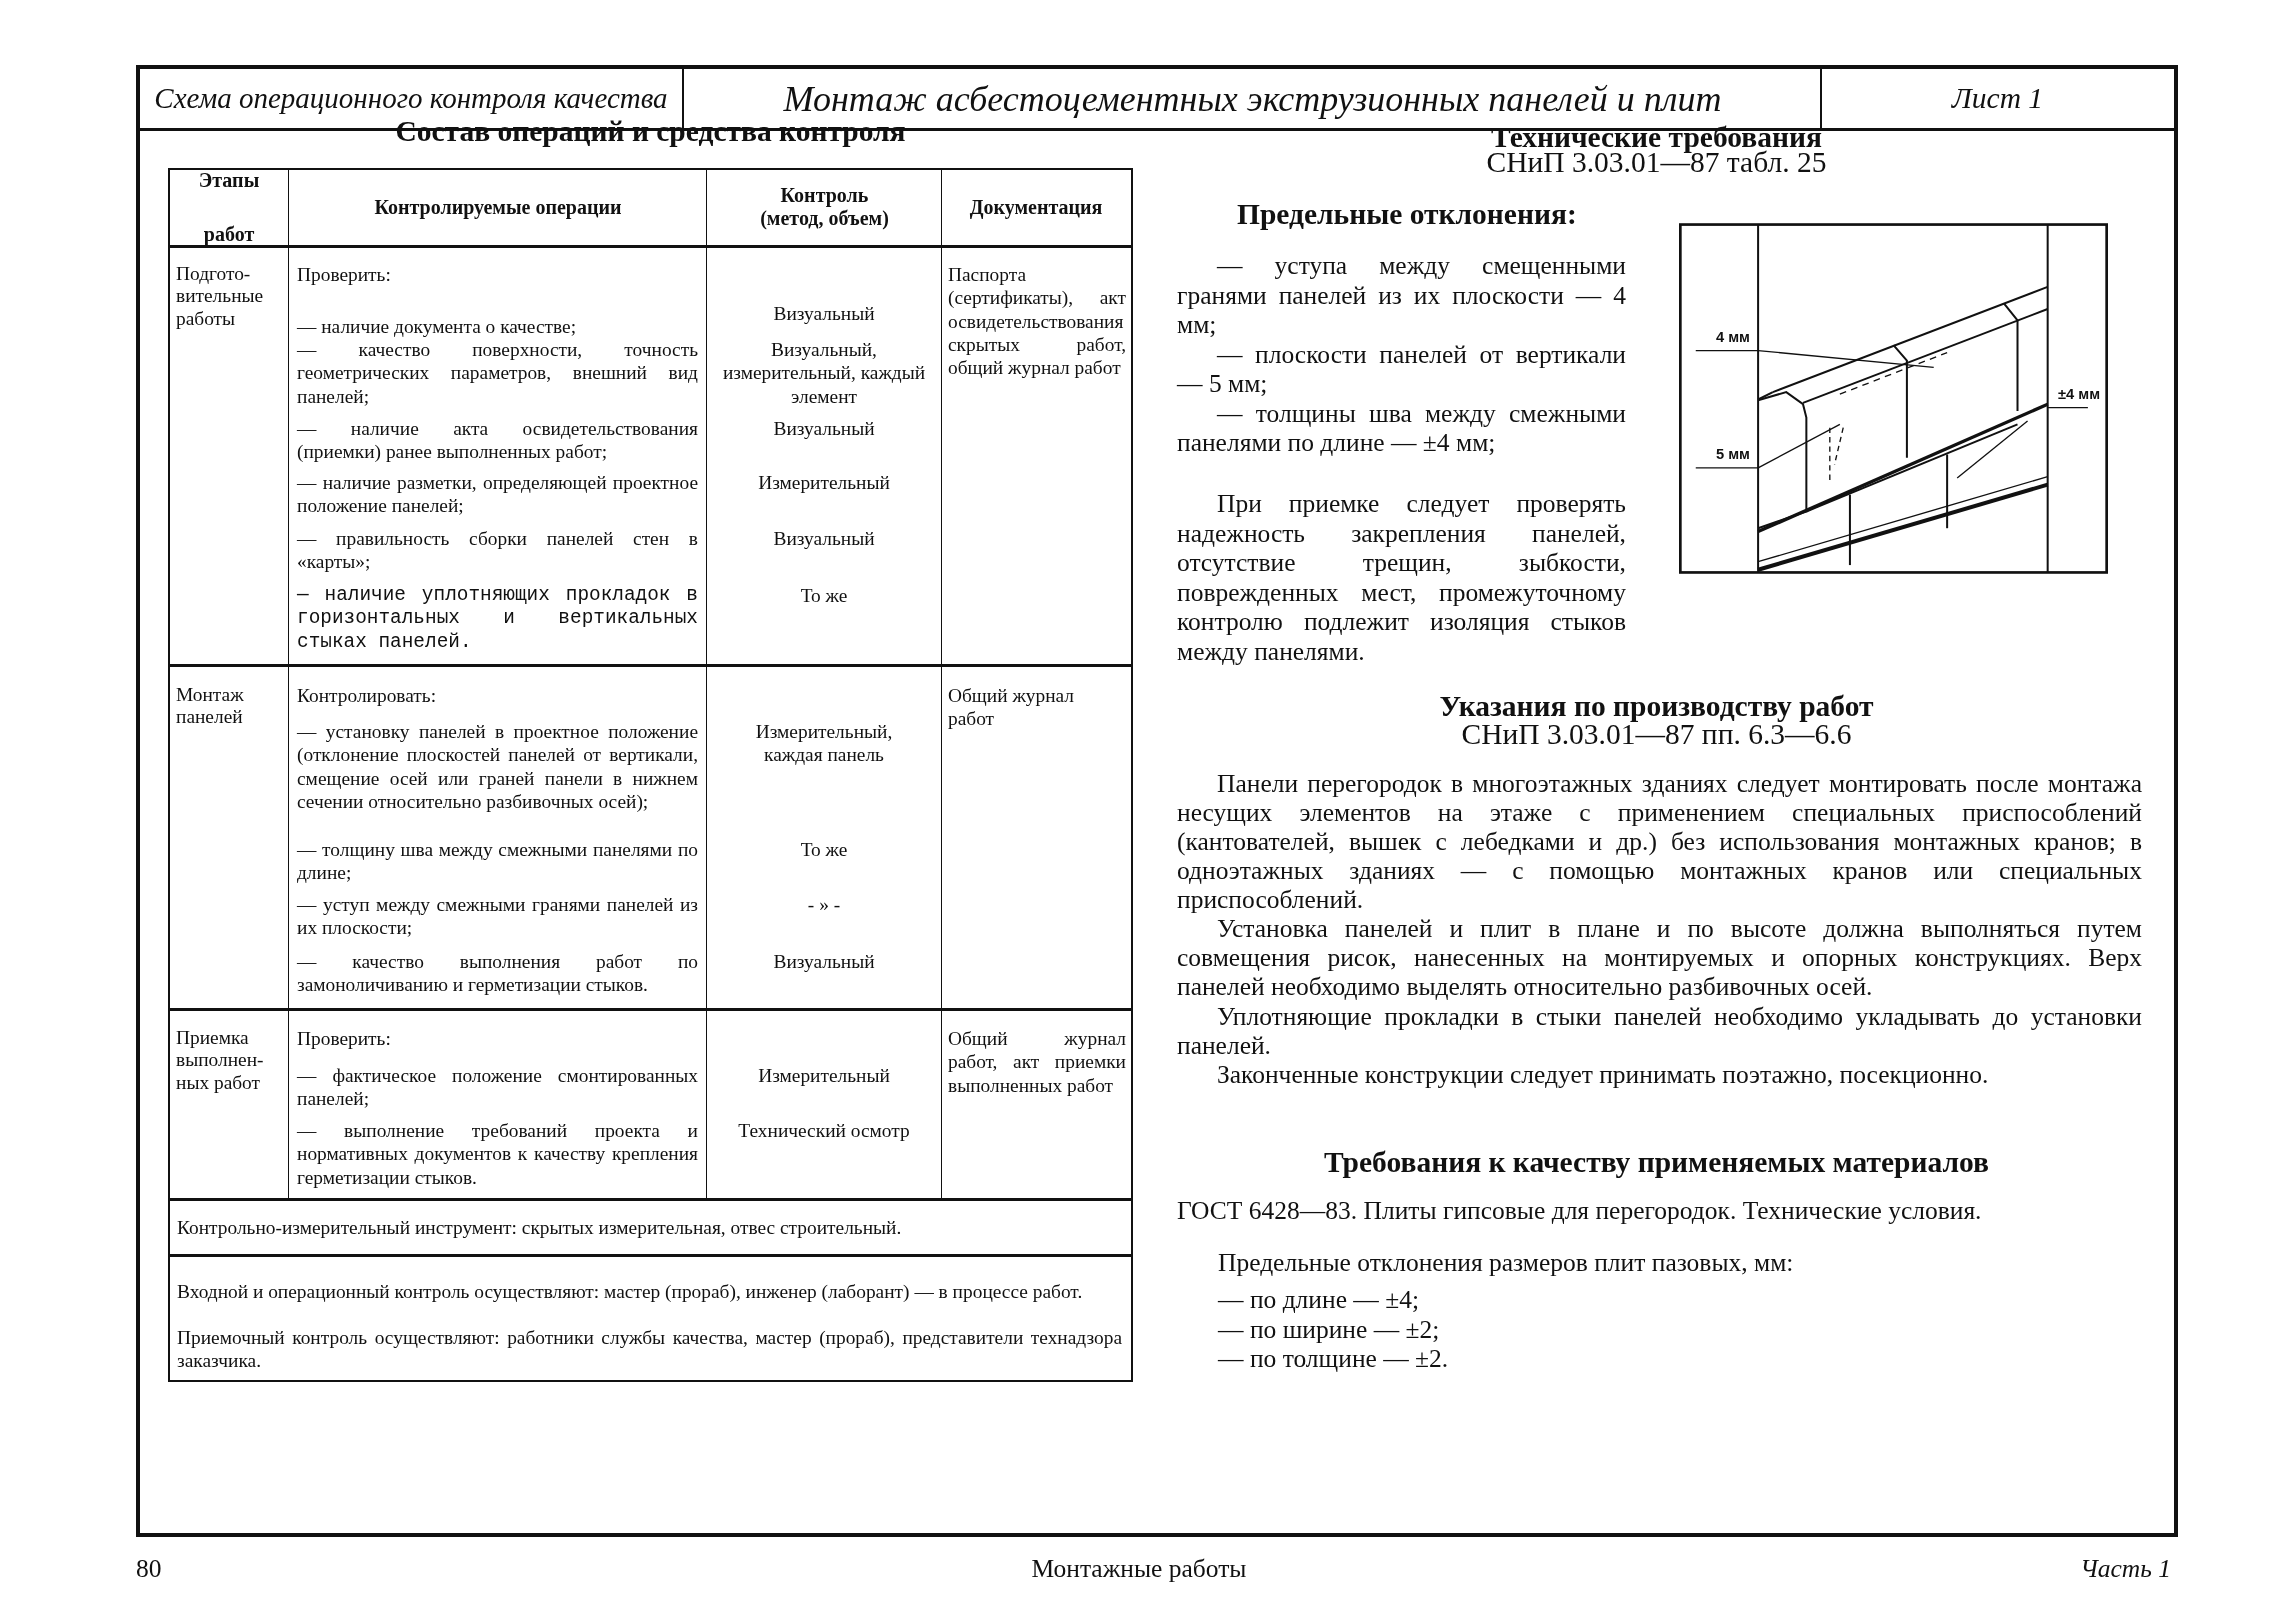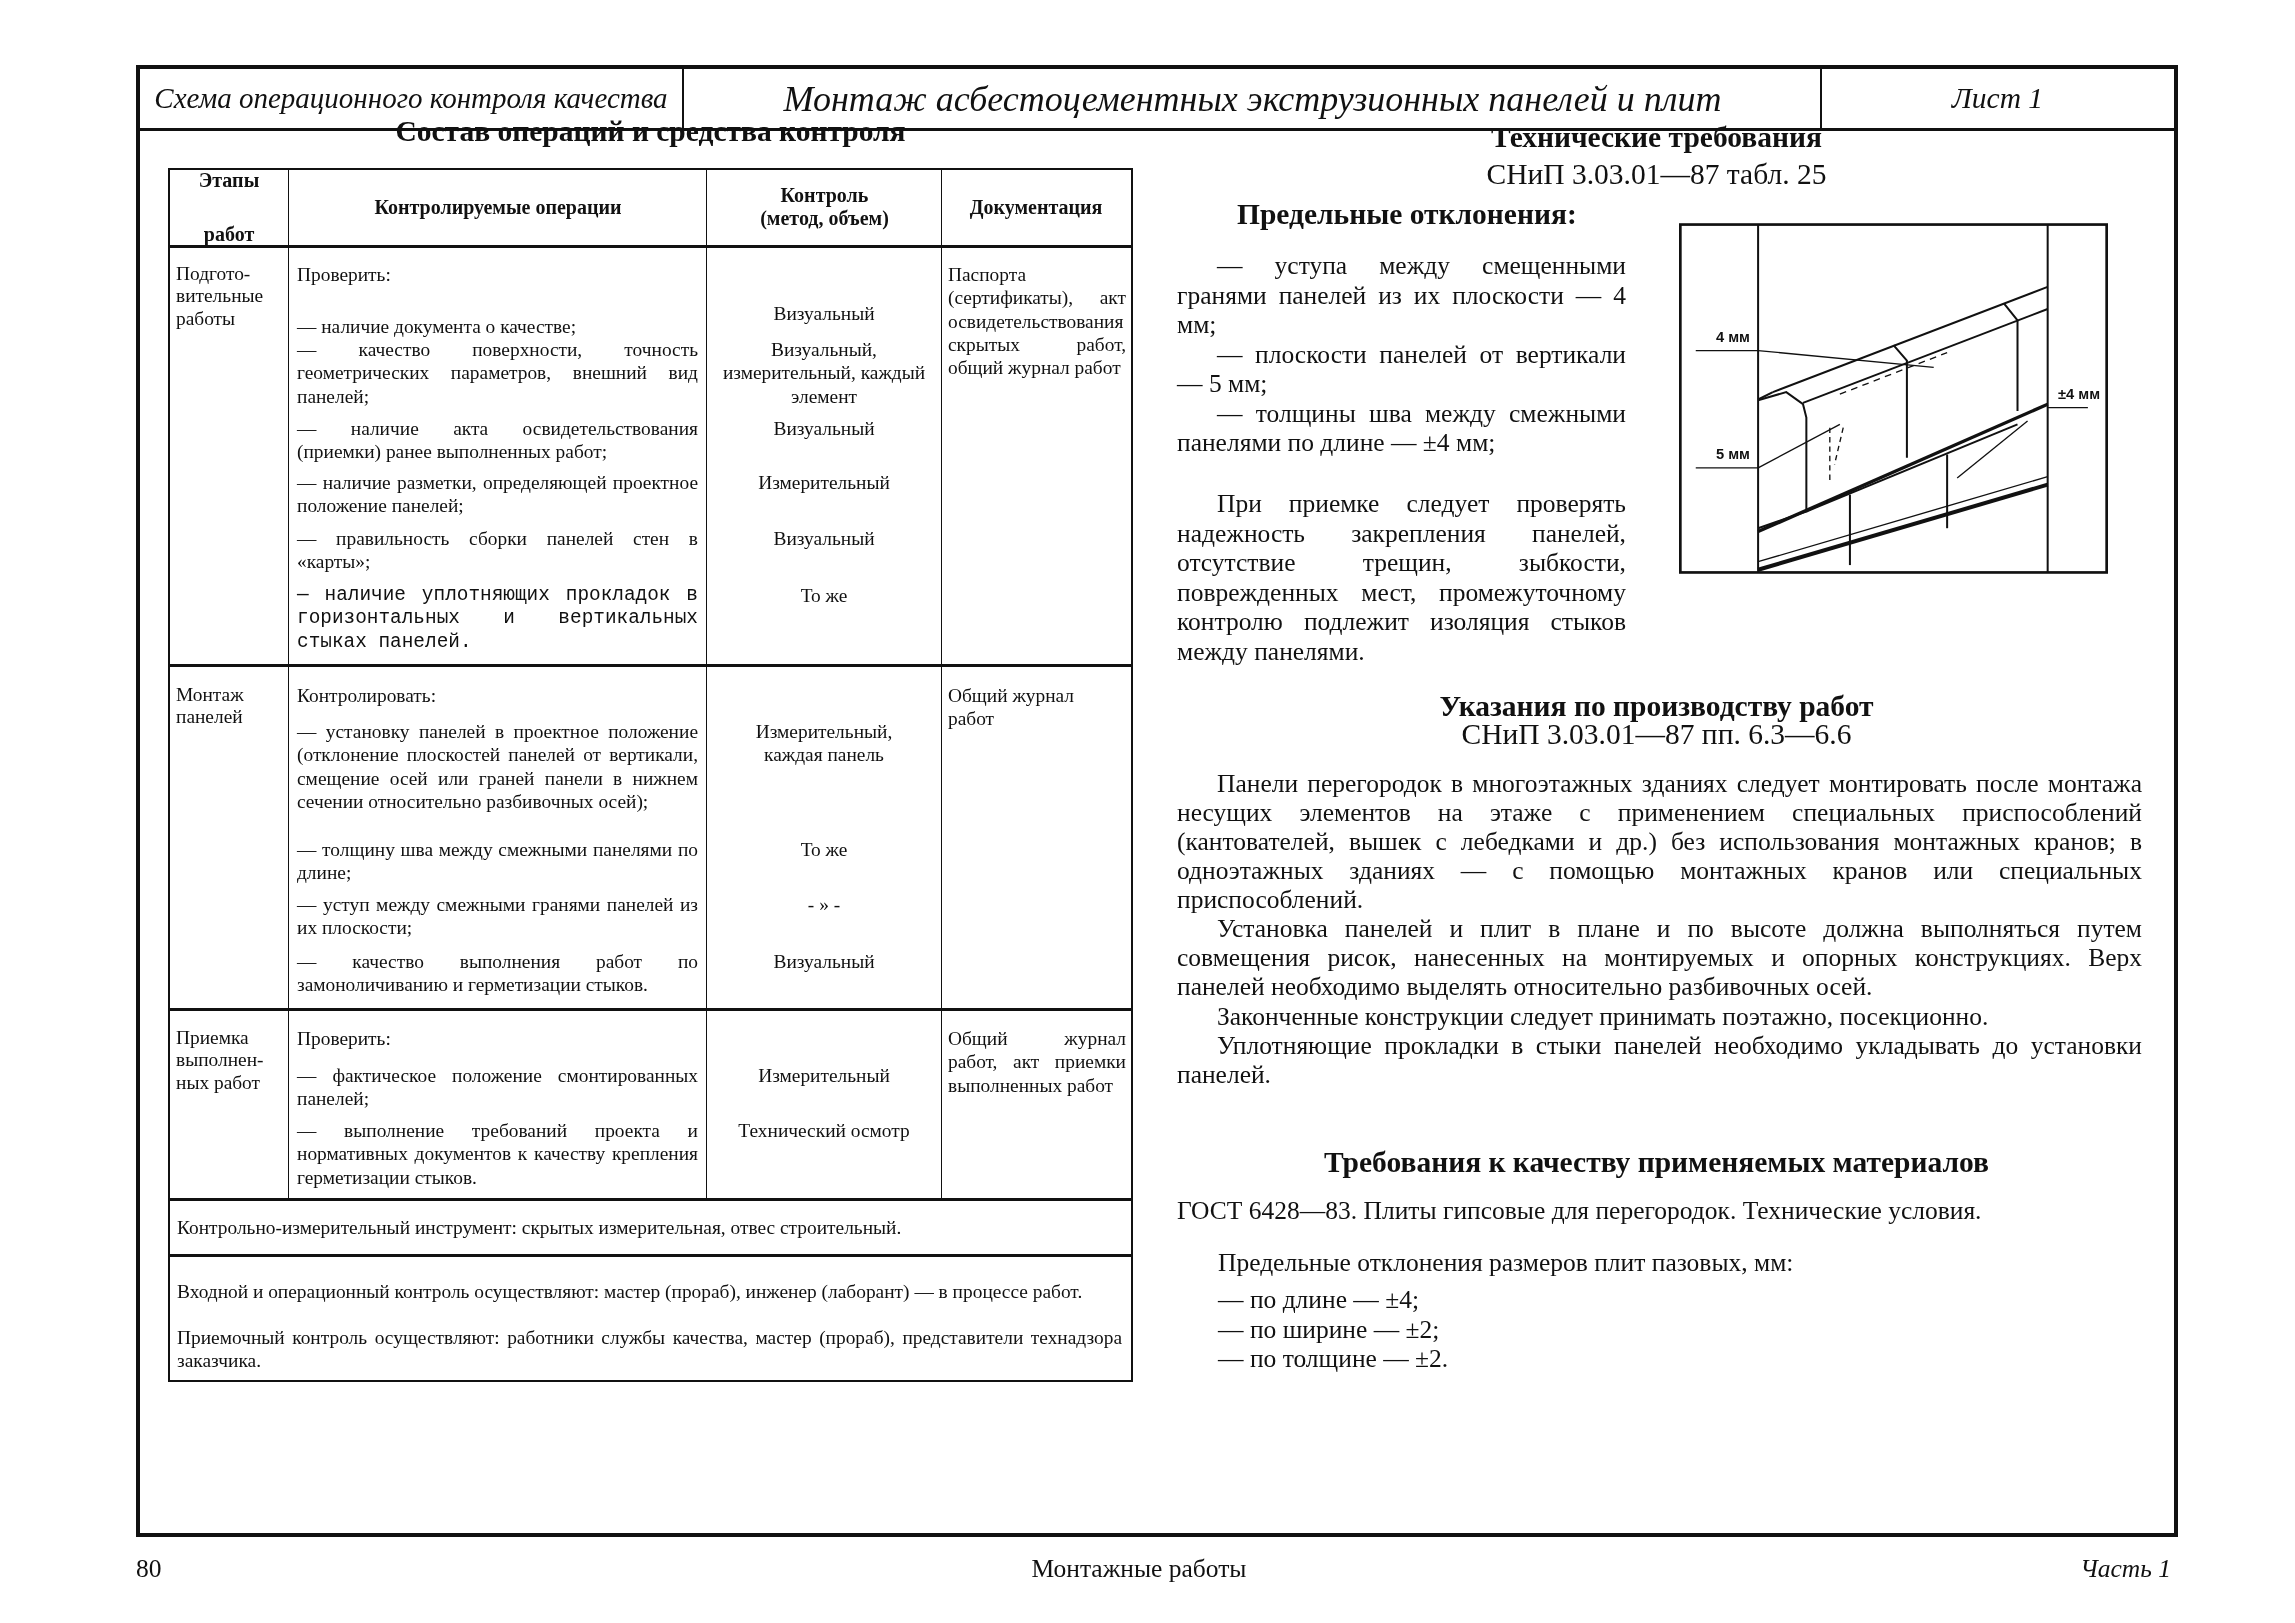--- a/index.html
+++ b/index.html
@@ -132,21 +132,21 @@
 <div class="abs ctrl" style="left:710px; top:1064px; width:228px;">Измерительный</div>
 <div class="abs ctrl" style="left:710px; top:1119px; width:228px;">Технический осмотр</div>
 
 <div class="abs doc" style="left:948px; top:1027px; width:178px;">Общий журнал работ, акт приемки выполненных работ</div>
 
 <div class="abs cell-text" style="left:177px; top:1216px; width:945px;">Контрольно-измерительный инструмент: скрытых измерительная, отвес строительный.</div>
 <div class="abs cell-text" style="left:177px; top:1280px; width:945px; text-align:justify;">Входной и операционный контроль осуществляют: мастер (прораб), инженер (лаборант) — в процессе работ.</div>
 <div class="abs cell-text" style="left:177px; top:1326px; width:945px; text-align:justify;">Приемочный контроль осуществляют: работники службы качества, мастер (прораб), представители технадзора заказчика.</div>
 
 <div class="abs section-title" style="left:1174px; top:121px; width:965px;">Технические требования</div>
-<div class="abs section-sub" style="left:1174px; top:146px; width:965px;margin-top:12px;">СНиП 3.03.01—87 табл. 25</div>
+<div class="abs section-sub" style="left:1174px; top:146px; width:965px;">СНиП 3.03.01—87 табл. 25</div>
 
 <div class="abs section-title" style="left:1237px; top:198px; width:335px; text-align:left;">Предельные отклонения:</div>
 
 <div class="abs body-text" style="left:1177px; top:251px; width:449px;">
   <p class="para indent">— уступа между смещенными гранями панелей из их плоскости — 4 мм;</p>
   <p class="para indent">— плоскости панелей от вертикали — 5 мм;</p>
   <p class="para indent">— толщины шва между смежными панелями по длине — ±4 мм;</p>
 </div>
 
 <div class="abs body-text" style="left:1177px; top:489px; width:449px;">
@@ -190,22 +190,22 @@
   <div class="abs dim-label" style="left:37px; top:223px;">5 мм</div>
   <div class="abs dim-label" style="left:379px; top:163px;">±4 мм</div>
 </div>
 
 <div class="abs section-title" style="left:1174px; top:690px; width:965px;">Указания по производству работ</div>
 <div class="abs section-sub" style="left:1174px; top:718px; width:965px;">СНиП 3.03.01—87 пп. 6.3—6.6</div>
 
 <div class="abs body-text" style="left:1177px; top:769px; width:965px; line-height:1.14;">
   <p class="para indent">Панели перегородок в многоэтажных зданиях следует монтировать после монтажа несущих элементов на этаже с применением специальных приспособлений (кантователей, вышек с лебедками и др.) без использования монтажных кранов; в одноэтажных зданиях — с помощью монтажных кранов или специальных приспособлений.</p>
   <p class="para indent">Установка панелей и плит в плане и по высоте должна выполняться путем совмещения рисок, нанесенных на монтируемых и опорных конструкциях. Верх панелей необходимо выделять относительно разбивочных осей.</p>
+  <p class="para indent">Уплотняющие прокладки в стыки панелей необходимо укладывать до установки панелей.</p>
   <p class="para indent">Законченные конструкции следует принимать поэтажно, посекционно.</p>
-  <p class="para indent">Уплотняющие прокладки в стыки панелей необходимо укладывать до установки панелей.</p>
 </div>
 
 <div class="abs section-title" style="left:1174px; top:1146px; width:965px;">Требования к качеству применяемых материалов</div>
 <div class="abs body-text" style="left:1177px; top:1196px; width:965px;">ГОСТ 6428—83. Плиты гипсовые для перегородок. Технические условия.</div>
 <div class="abs body-text" style="left:1218px; top:1248px; width:871px;">Предельные отклонения размеров плит пазовых, мм:</div>
 <div class="abs body-text" style="left:1218px; top:1285px; width:402px; text-align:left;">
   <div>— по длине — ±4;</div>
   <div>— по ширине — ±2;</div>
   <div>— по толщине — ±2.</div>
 </div>

